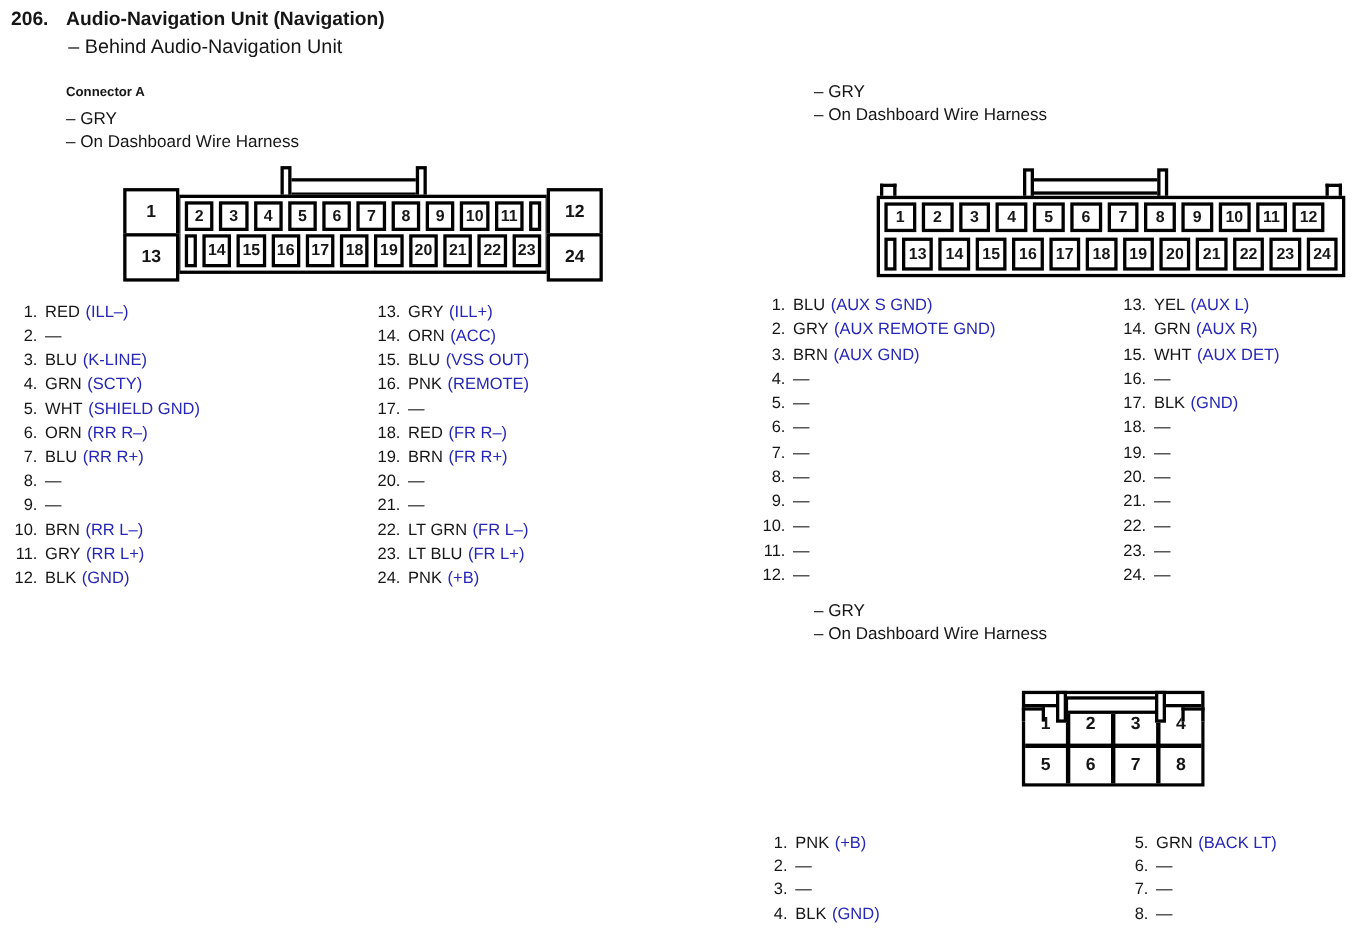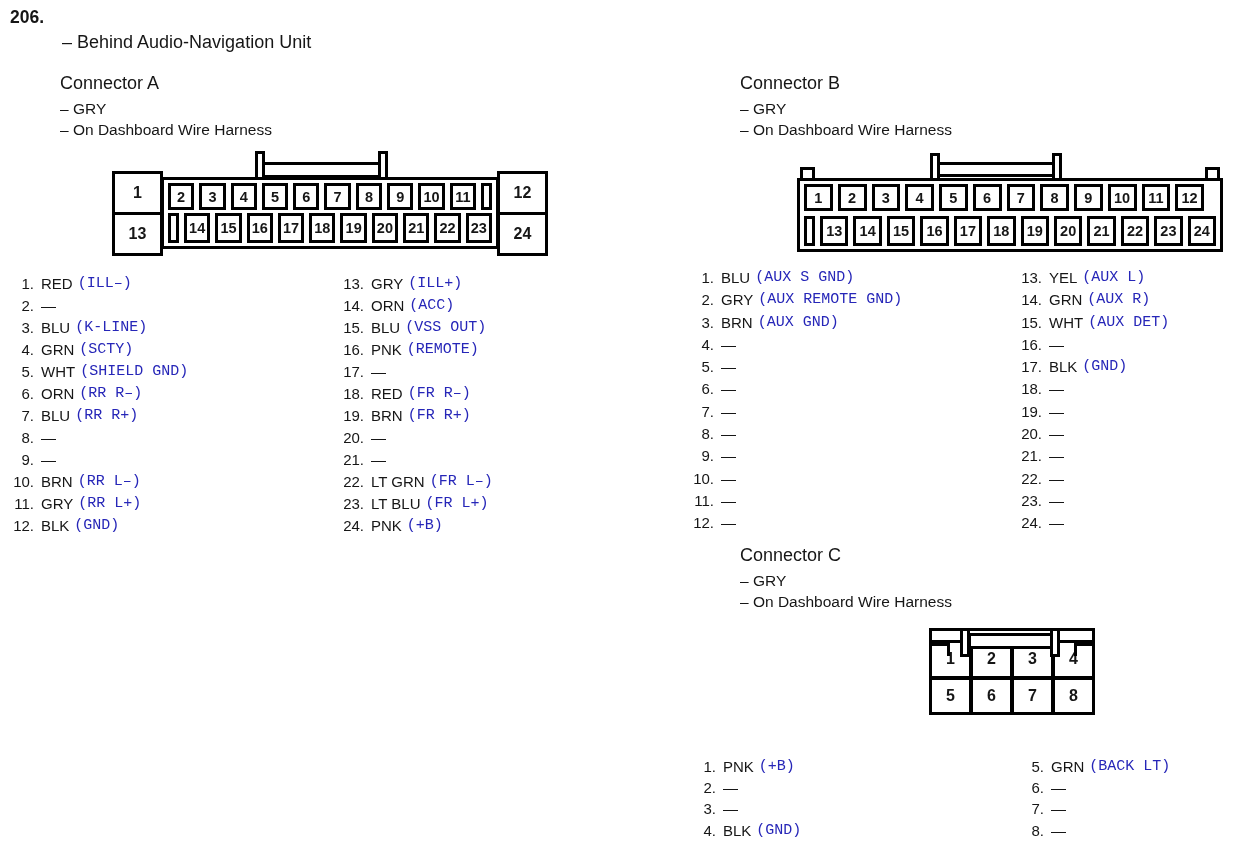--- a/index.html
+++ b/index.html
@@ -10,36 +10,36 @@
     overflow:hidden;
   }
   
   .title-row { position:absolute; left:10px; top:7px; display:flex; font-weight:bold; font-size:17.5px; line-height:20px; }
   .item-no { width:50px; }
   .location { position:absolute; left:62px; top:33px; font-size:18px; line-height:19px; }
   .section-head { position:absolute; }
   .sec-a { left:60px; top:73px; }
   .sec-b { left:740px; top:73px; }
   .sec-c { left:740px; top:545px; }
-  .section-head .hd { font-weight:normal; font-size:18px; line-height:20px; margin-bottom:5px; }
+  .section-head .hd { font-weight:bold; font-size:12px; line-height:20px; margin-bottom:5px; }
   .section-head .note { font-size:15.5px; line-height:21.3px; }
   
   .pin-col { position:absolute; }
   .a-col1 { left:8px;    top:275px; }
   .a-col2 { left:338px;  top:275px; }
   .b-col1 { left:688px;  top:269px; }
   .b-col2 { left:1016px; top:269px; }
   .c-col1 { left:690px;  top:758px; }
   .c-col2 { left:1018px; top:758px; }
   .pin-row { display:flex; align-items:flex-start; font-size:15px; line-height:17px; height:22px; white-space:nowrap; }
   .b-col1 .pin-row, .b-col2 .pin-row { height:22.3px; }
   .c-col1 .pin-row, .c-col2 .pin-row { height:21.2px; }
   .pin-num { width:26px; text-align:right; margin-right:7px; flex:0 0 26px; }
   .pin-wire { }
-  .pin-label { color:var(--blue); margin-left:5px;font-family:Liberation Mono, monospace; }
+  .pin-label { color:var(--blue); margin-left:5px; }
   .pin-label:empty { display:none; }
   
   .conn { position:absolute; }
   .conn-a { left:112px; top:151px; width:436px; height:108px; }
   .conn-b { left:797px; top:153px; width:426px; height:99px; }
   .conn-c { left:929px; top:628px; width:166px; height:112px; }
   .latch-bar, .latch-post { position:absolute; border:3px solid #000; background:#fff; }
   .latch-post { width:10px; }
   .conn-a .latch-bar { left:145px; top:11px; width:130px; height:16px; }
   .conn-a .post-l { left:143px; top:0; height:29px; }
@@ -72,20 +72,21 @@
   .c-row { display:flex; gap:4px; flex:1; }
   .c-cell { flex:1; background:#fff; display:flex; align-items:center; justify-content:center; font-weight:bold; font-size:16px; }
 </style>
 </head>
 <body>
 
 <div class="page" style="--blue:#2626b8;">
 
   <div class="title-row">
     <span class="item-no">206.</span>
+    <span>Audio-Navigation Unit (Navigation)</span>
   </div>
   <div class="location">– Behind Audio-Navigation Unit</div>
 
   <div class="section-head sec-a">
     <div class="hd">Connector A</div>
     <div class="note">– GRY</div>
     <div class="note">– On Dashboard Wire Harness</div>
   </div>
 
   <div class="conn conn-a">
@@ -269,21 +270,20 @@
       </div>
 
       <div class="pin-row">
         <span class="pin-num">24.</span>
         <span class="pin-wire">PNK</span>
         <span class="pin-label">(+B)</span>
       </div>
     </div>
 
   <div class="section-head sec-b">
-    <div class="hd">Connector B</div>
     <div class="note">– GRY</div>
     <div class="note">– On Dashboard Wire Harness</div>
   </div>
 
   <div class="conn conn-b">
     <div class="latch-bar"></div>
     <div class="latch-post post-l"></div>
     <div class="latch-post post-r"></div>
     <div class="ear ear-l"></div>
     <div class="ear ear-r"></div>
@@ -448,21 +448,20 @@
         <span class="pin-wire">—</span>
       </div>
 
       <div class="pin-row">
         <span class="pin-num">24.</span>
         <span class="pin-wire">—</span>
       </div>
     </div>
 
   <div class="section-head sec-c">
-    <div class="hd">Connector C</div>
     <div class="note">– GRY</div>
     <div class="note">– On Dashboard Wire Harness</div>
   </div>
 
   <div class="conn conn-c">
     <div class="latch-bar"></div>
     <div class="latch-post post-l"></div>
     <div class="latch-post post-r"></div>
     <div class="ear ear-l"></div>
     <div class="ear ear-r"></div>

